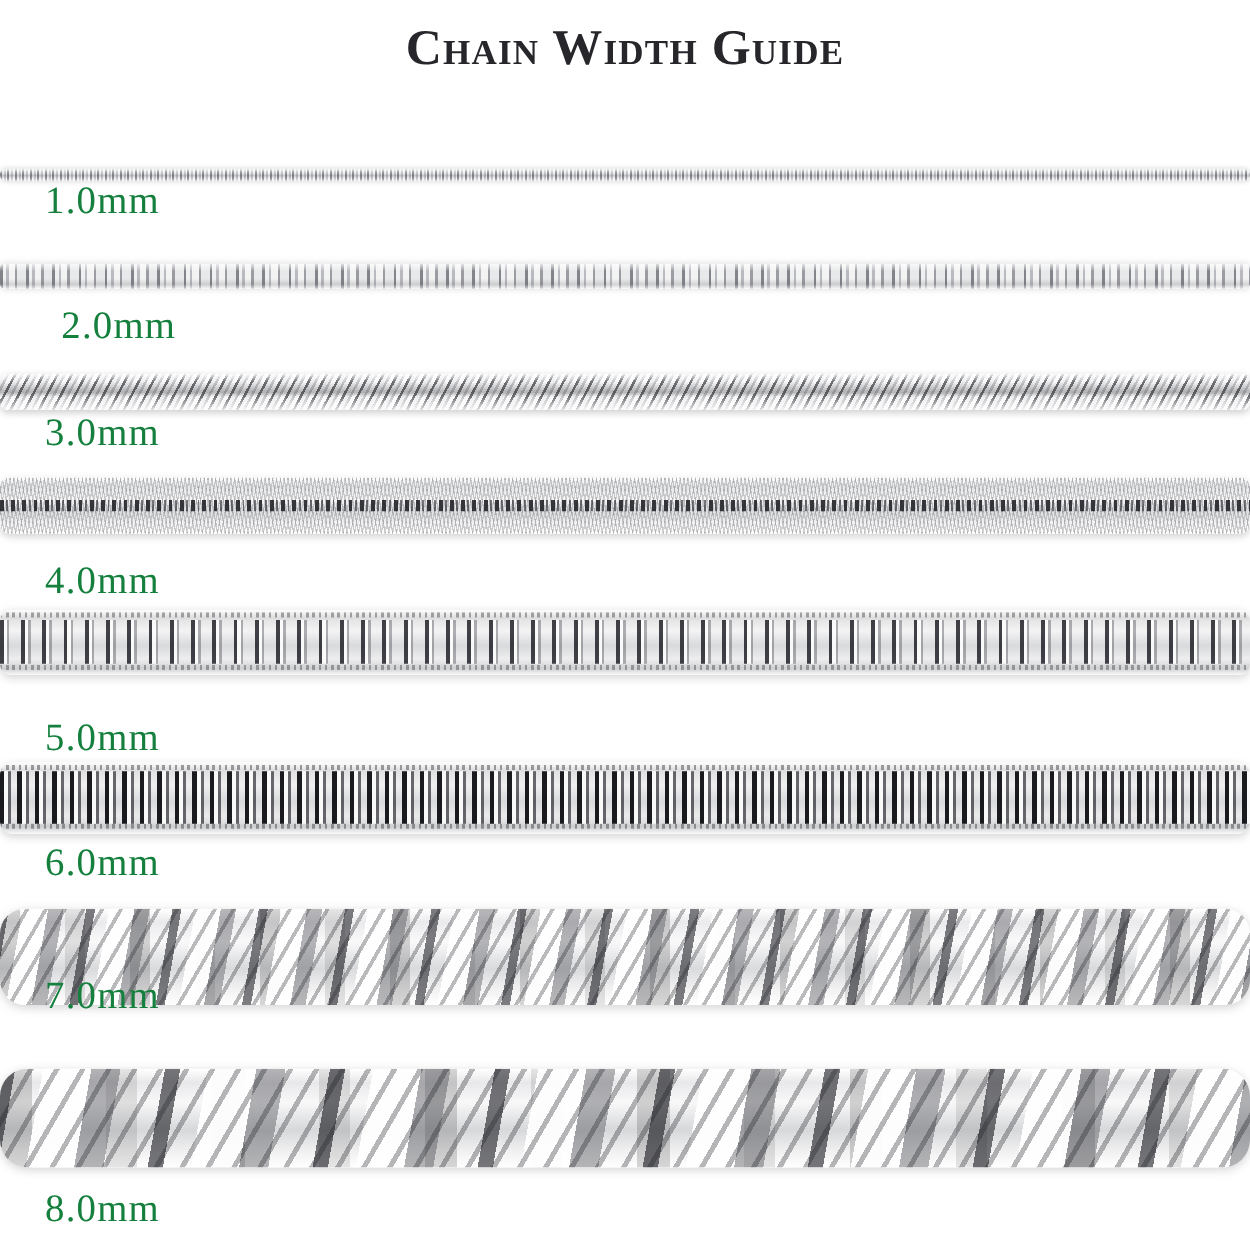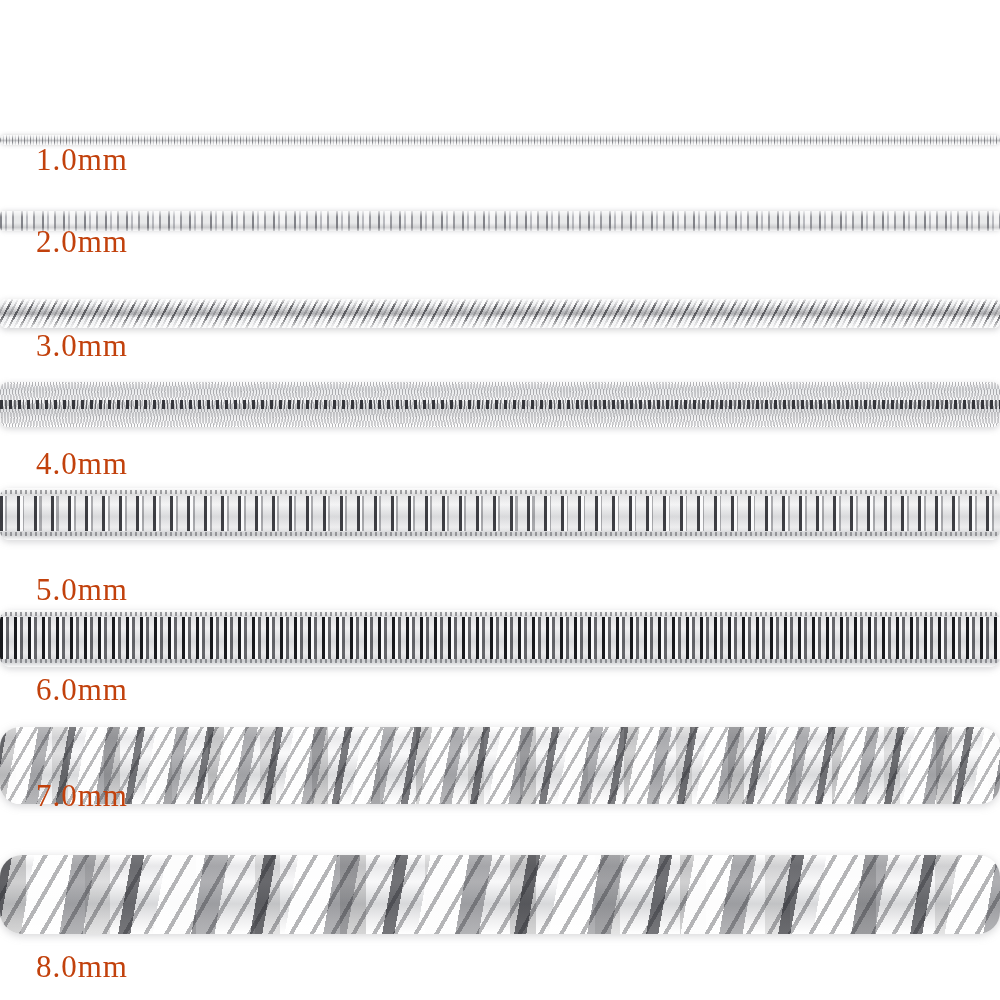--- a/index.html
+++ b/index.html
@@ -26,21 +26,21 @@
     font-variant: small-caps;
     letter-spacing: 1px;
     color: #26262b;
     margin: 0;
   }
   .size-label {
     position: absolute;
     left: 36px;
     font-size: 31px;
     line-height: 36px;
-    color: #c2410c;
+    color: #15803d;
     letter-spacing: 1px;
   }
   .chain {
     position: absolute;
     left: 0;
     width: 1000px;
   }
   
   .chain-1 {
     top: 135px; height: 10px; border-radius: 5px;
@@ -118,33 +118,34 @@
   .chain-8 {
     top: 855px; height: 79px; border-radius: 22px;
     background-image:
       repeating-linear-gradient(-60deg, rgba(28,29,35,.32) 0px, rgba(28,29,35,.32) 4px, rgba(0,0,0,0) 4px, rgba(0,0,0,0) 18px),
       repeating-linear-gradient(100deg, rgba(18,19,25,.58) 0px, rgba(18,19,25,.58) 12px, rgba(255,255,255,0) 12px, rgba(255,255,255,0) 34px, rgba(255,255,255,.95) 34px, rgba(255,255,255,.95) 72px, rgba(75,76,82,.42) 72px, rgba(75,76,82,.42) 95px, rgba(255,255,255,0) 95px, rgba(255,255,255,0) 130px),
       repeating-linear-gradient(90deg, rgba(0,0,0,.16) 0px, rgba(0,0,0,.16) 26px, rgba(0,0,0,0) 26px, rgba(0,0,0,0) 85px, rgba(0,0,0,.1) 85px, rgba(0,0,0,.1) 110px, rgba(0,0,0,0) 110px, rgba(0,0,0,0) 170px),
       linear-gradient(180deg, #ffffff 0%, #e8e8ea 14%, #f8f8f9 34%, #d7d8da 62%, #efeff0 82%, #ffffff 100%);
     box-shadow: 0 2px 8px rgba(150,150,155,.4);
   }
   .label-1 { top: 142px; }
-  .label-2 { top: 224px; }
+  .label-2 { top: 242px; margin-left: 13px; }
   .label-3 { top: 328px; }
   .label-4 { top: 446px; }
   .label-5 { top: 541px; margin-top: 31px; }
   .label-6 { top: 672px; }
   .label-7 { top: 778px; }
   .label-8 { top: 901px; margin-top: 48px; }
 </style>
 </head>
 <body>
 
 <div class="page">
 
+  <h1 class="title">Chain Width Guide</h1>
 
   <div class="chain chain-1"></div>
   <div class="size-label label-1">1.0mm</div>
 
   <div class="chain chain-2"></div>
   <div class="size-label label-2">2.0mm</div>
 
   <div class="chain chain-3"></div>
   <div class="size-label label-3">3.0mm</div>
 

